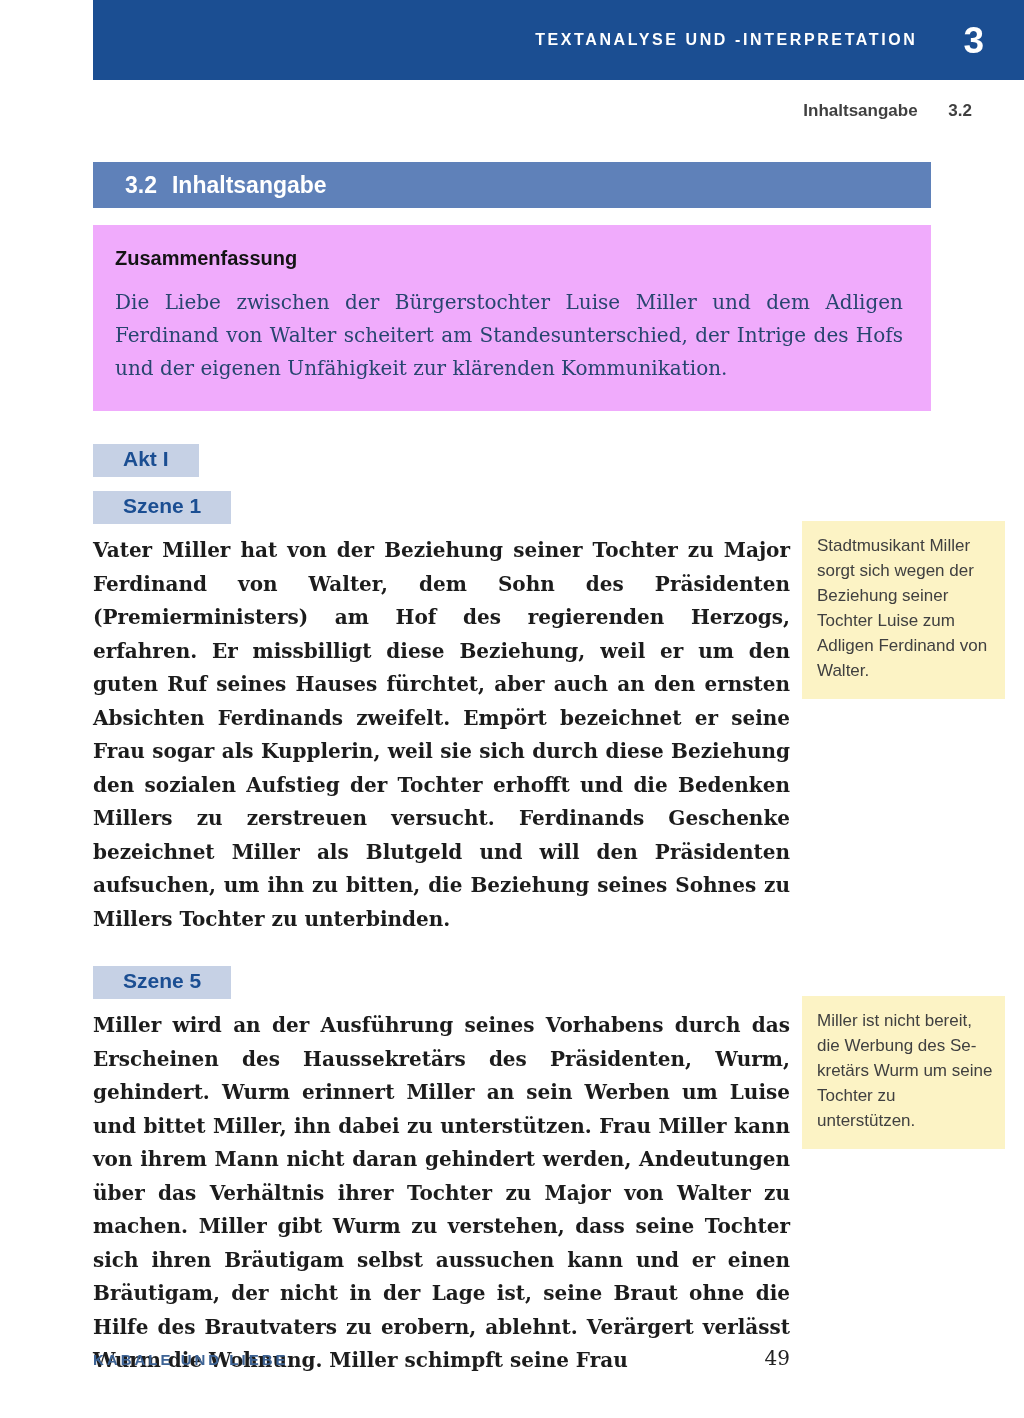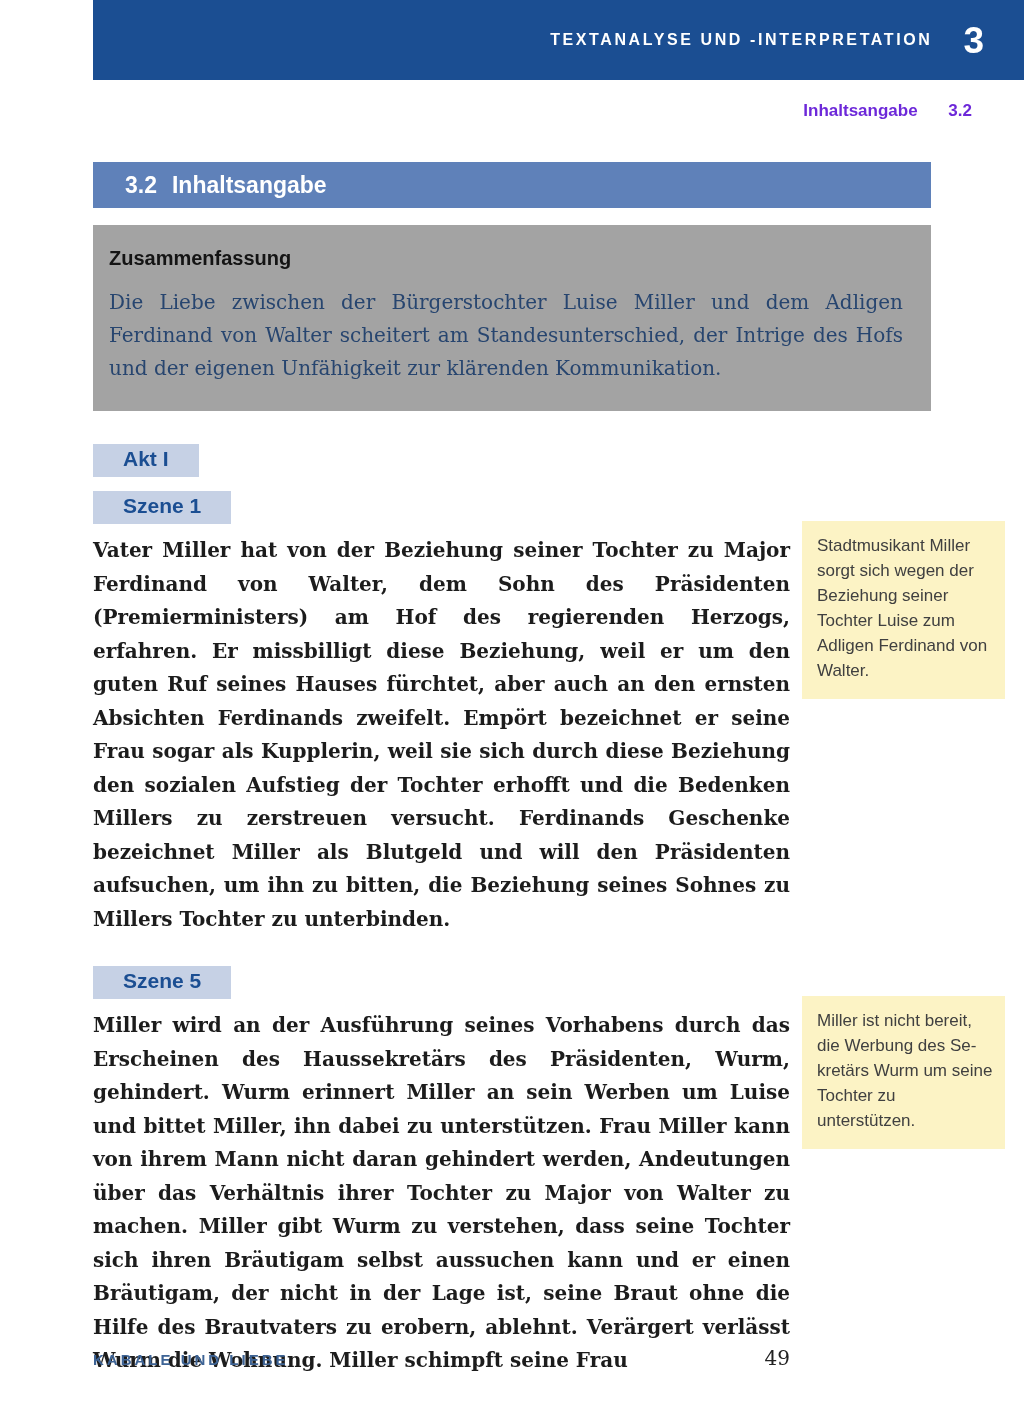--- a/index.html
+++ b/index.html
@@ -13,21 +13,21 @@
   }
 
   
   .topbar {
     margin-left: 93px;
     height: 80px;
     background: #1b4e92;
     display: flex;
     align-items: center;
     justify-content: flex-end;
-    gap: 31px;
+    gap: 46px;
     padding-right: 40px;
     box-sizing: border-box;
   }
   .topbar-title {
     color: #ffffff;
     font-family: "Liberation Sans", sans-serif;
     font-weight: bold;
     font-size: 16px;
     letter-spacing: 2.6px;
   }
@@ -37,21 +37,21 @@
     font-weight: bold;
     font-size: 37px;
     line-height: 1;
   }
 
   
   .crumb {
     margin: 0 52px 0 93px;
     padding-top: 21px;
     text-align: right;
-    color: #6d28d9;
+    color: #404040;
     font-family: "Liberation Sans", sans-serif;
     font-weight: bold;
     font-size: 17px;
   }
   .crumb-num { display: inline-block; margin-left: 26px; }
 
   
   .banner {
     margin: 41px 0 0 93px;
     width: 838px;
@@ -66,22 +66,22 @@
     gap: 15px;
     padding-left: 32px;
     box-sizing: border-box;
   }
 
   
   .summary {
     margin: 17px 0 0 93px;
     width: 838px;
     box-sizing: border-box;
-    background: #a3a3a3;
-    padding: 22px 28px 26px 16px;
+    background: #f0abfc;
+    padding: 22px 28px 26px 22px;
   }
   .summary h2 {
     margin: 0 0 16px 0;
     font-family: "Liberation Sans", sans-serif;
     font-weight: bold;
     font-size: 20px;
     color: #141414;
   }
   .summary p {
     margin: 0;

